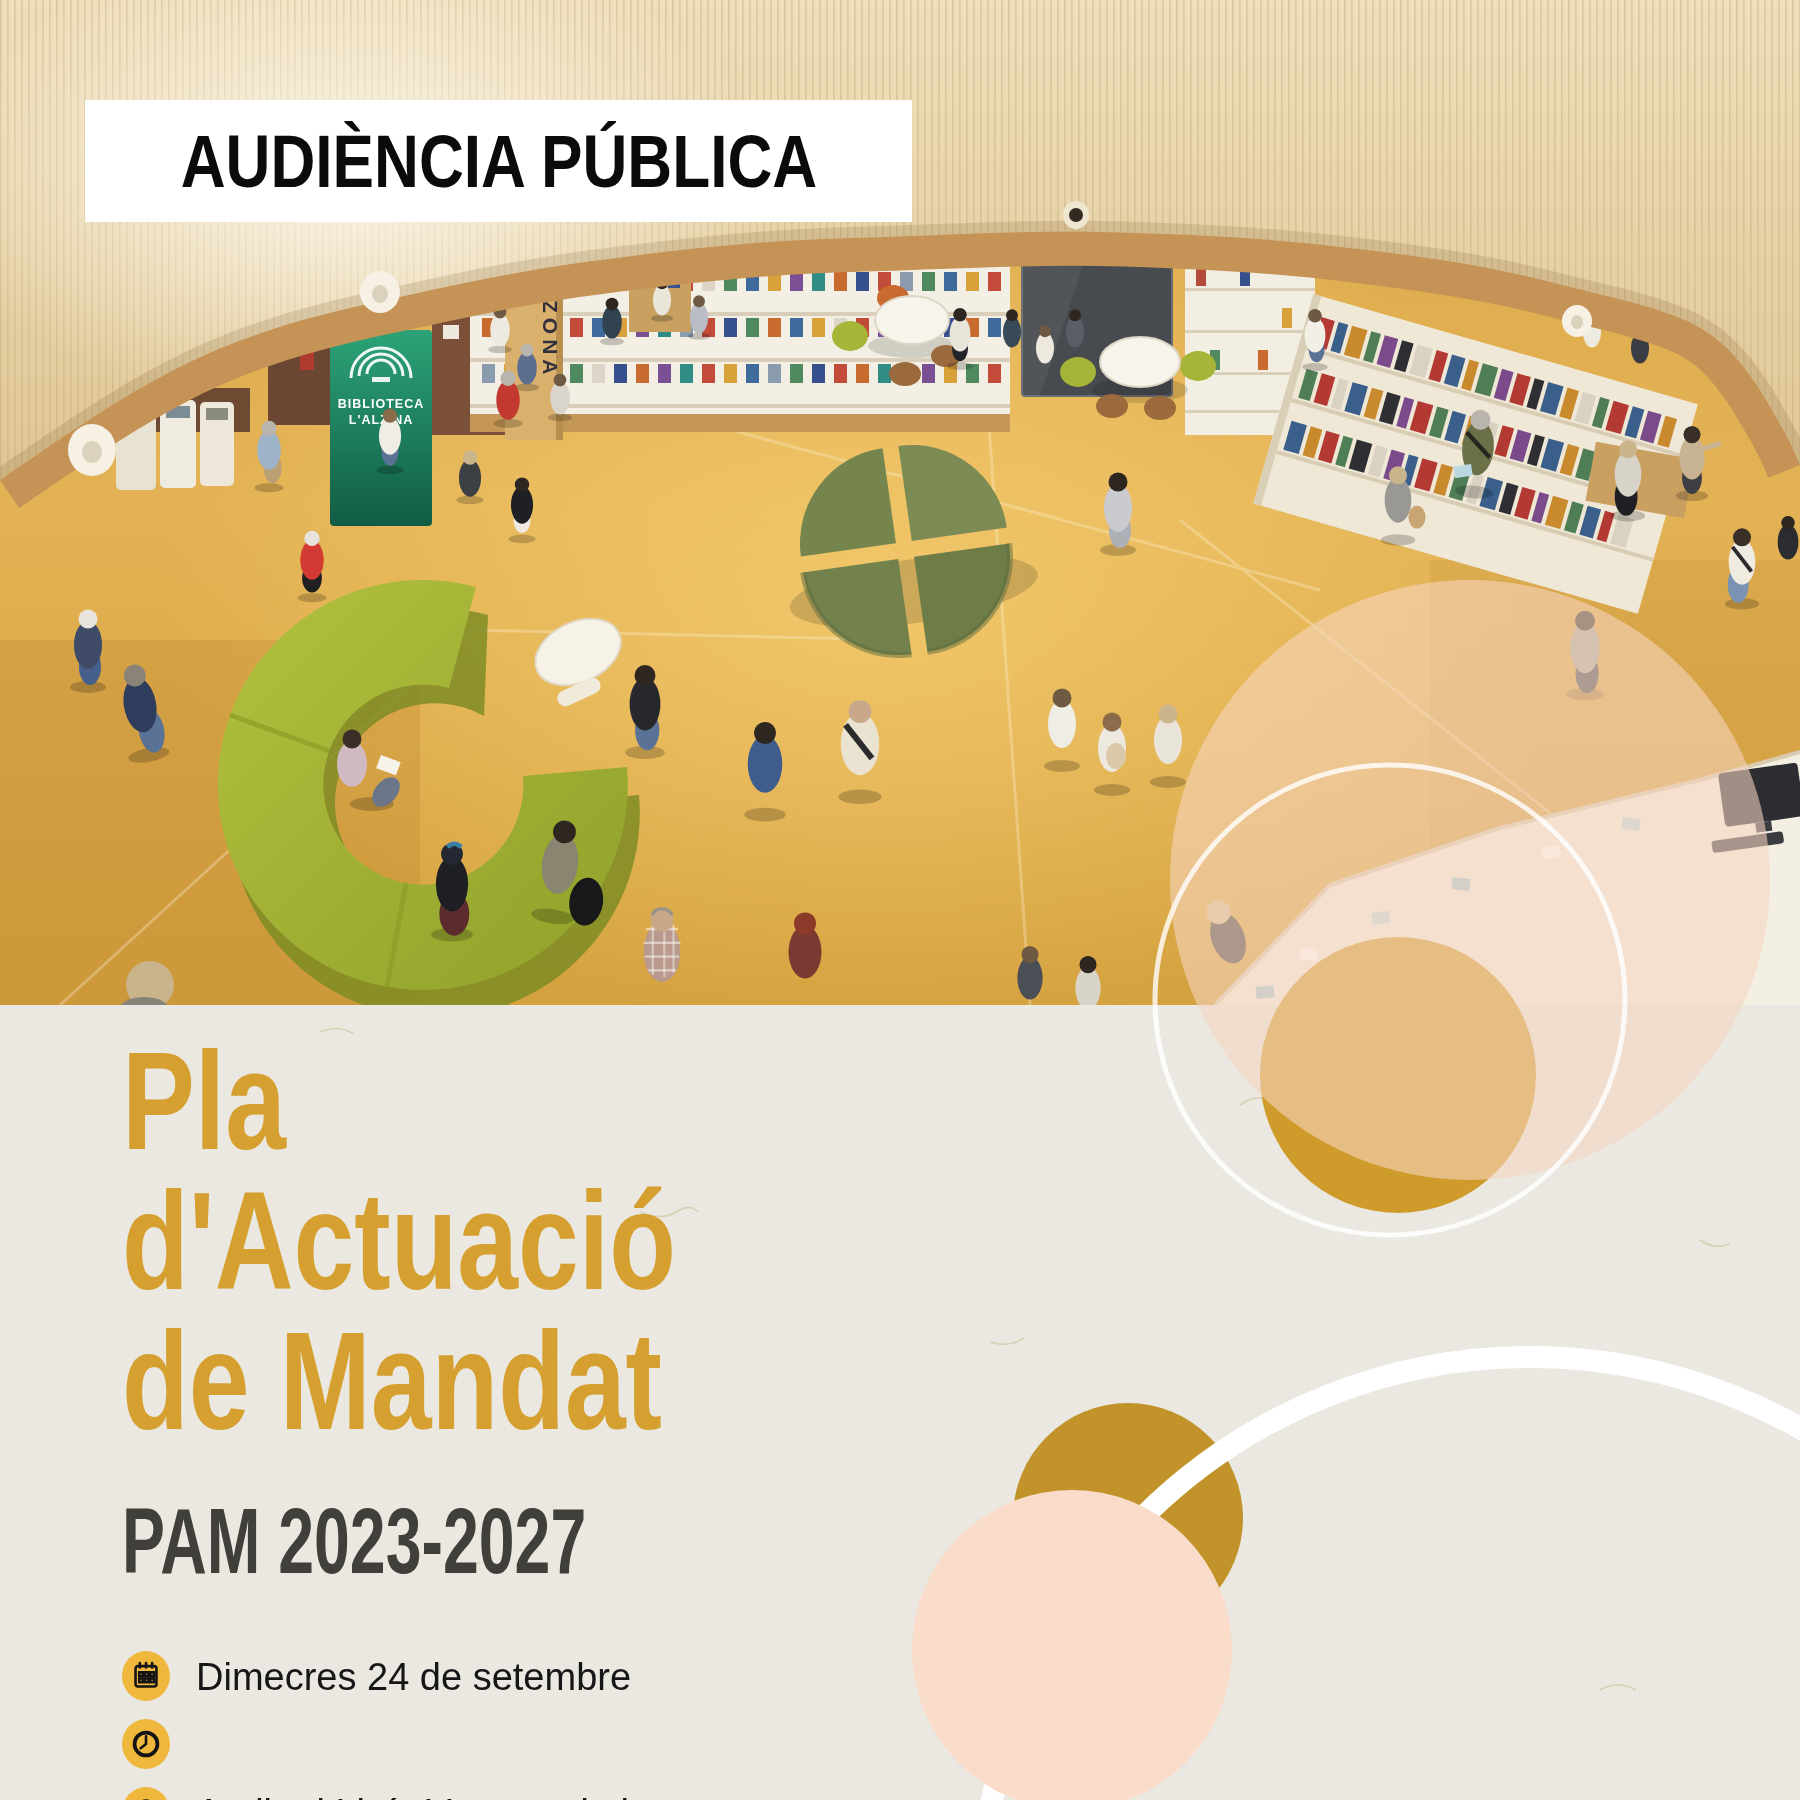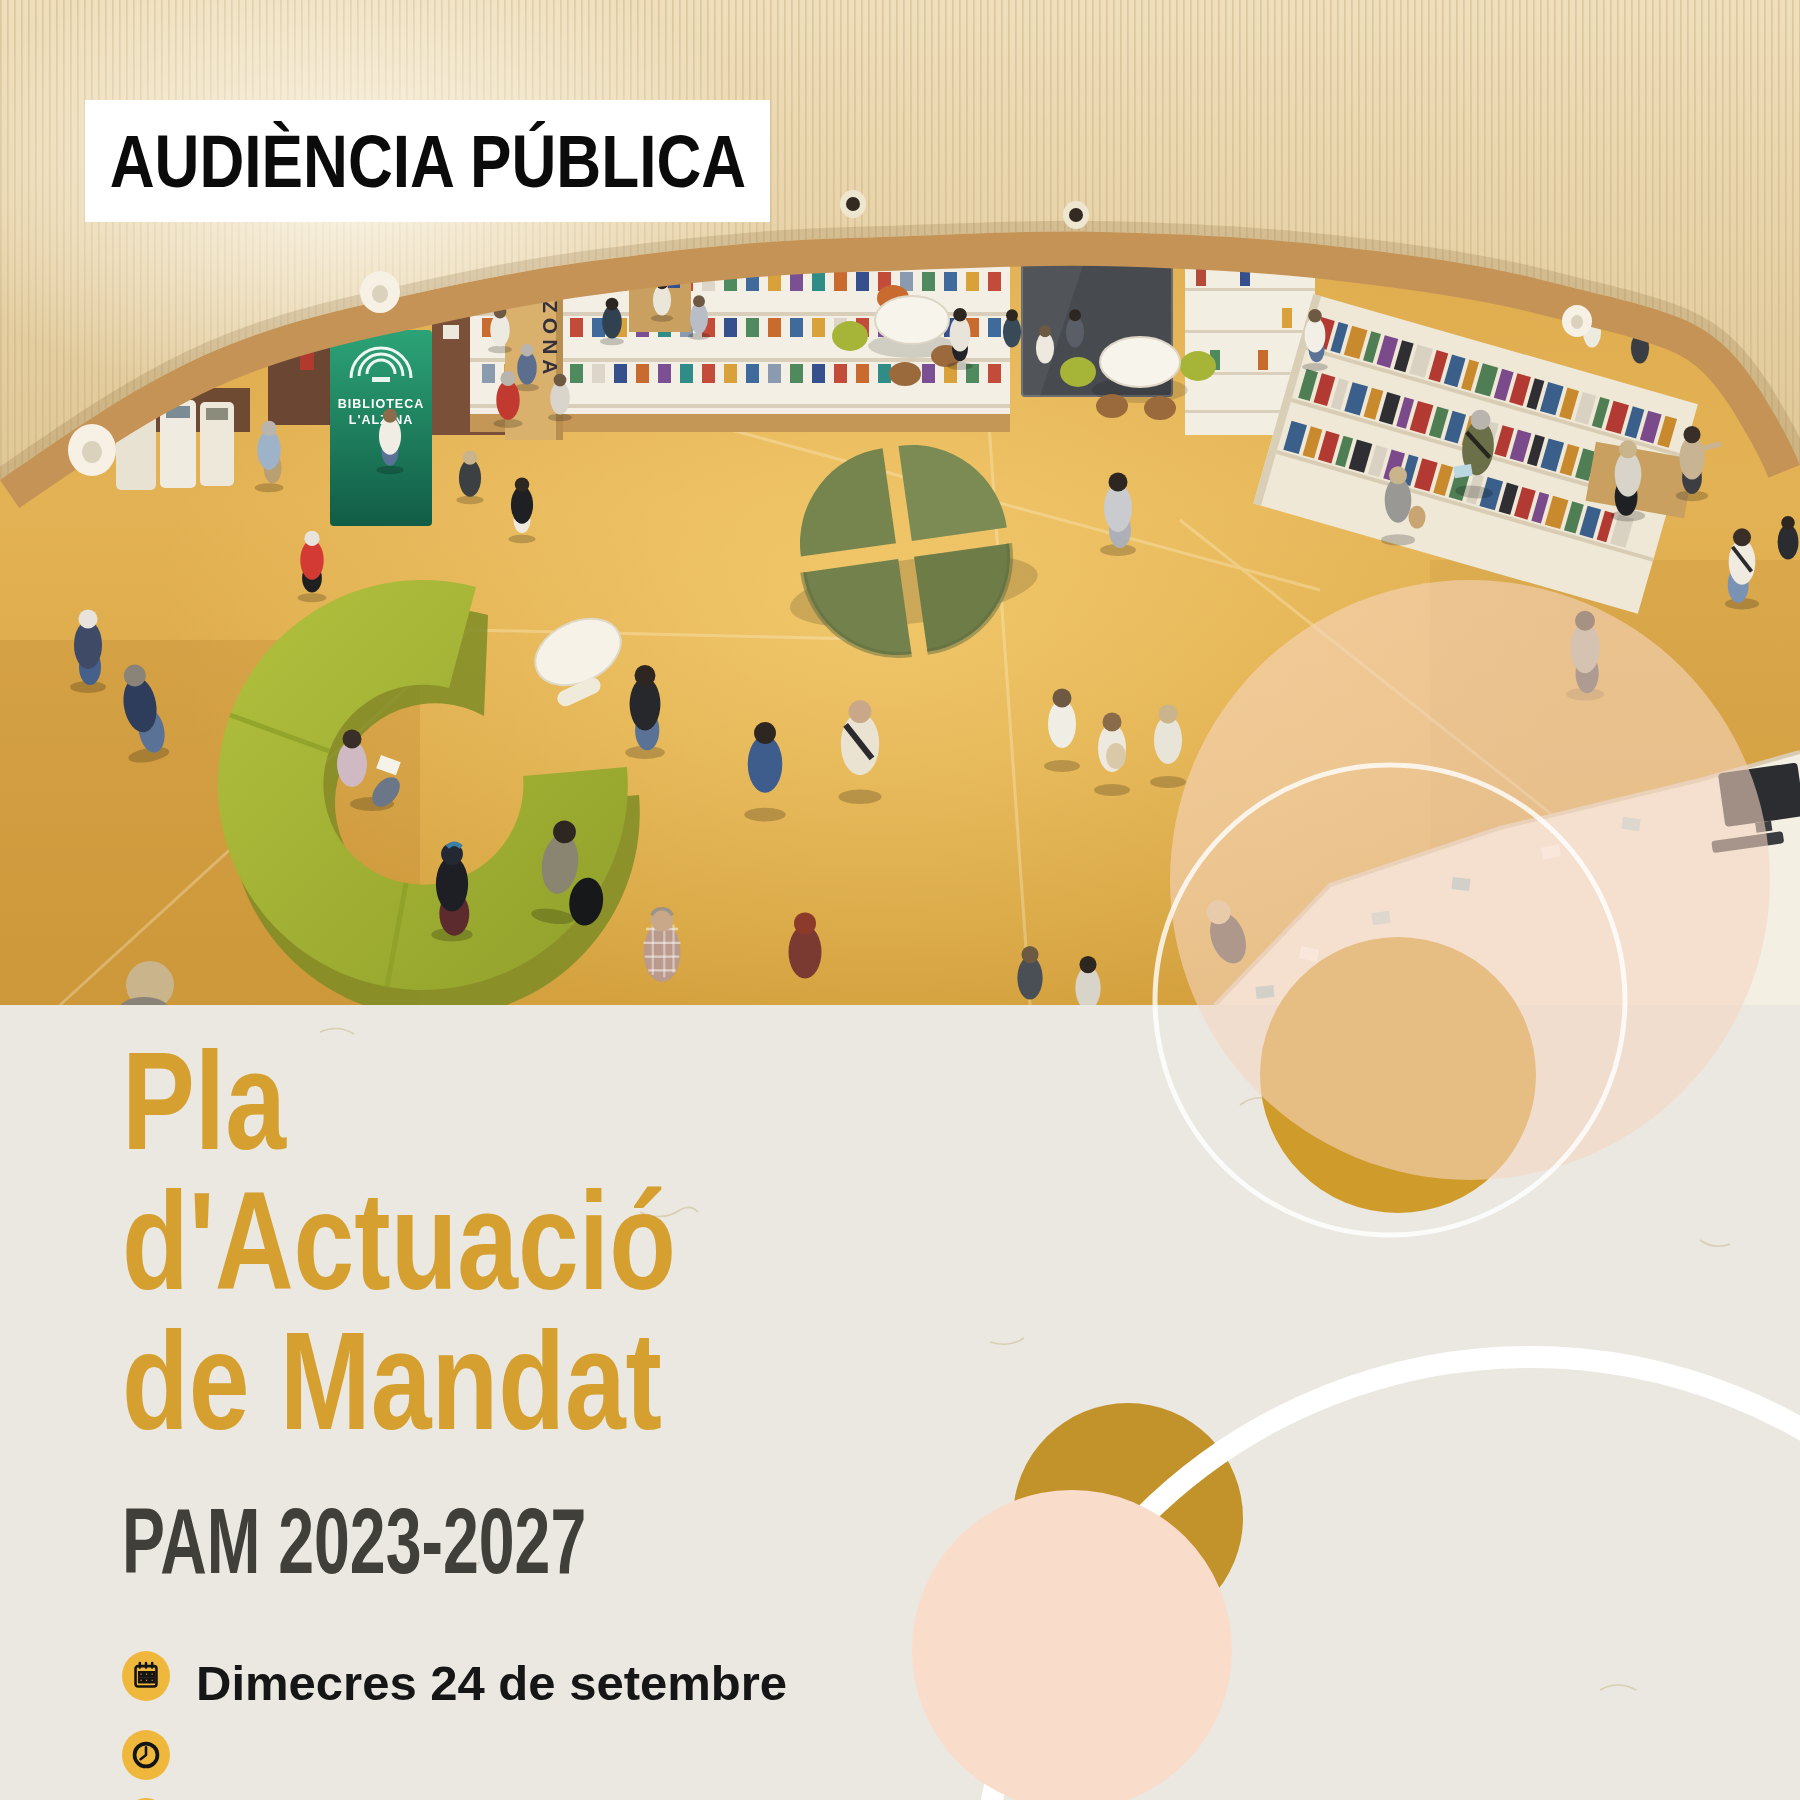--- a/index.html
+++ b/index.html
@@ -8,35 +8,35 @@
     --icon-gold:#EFB83D; --gold-circle-1:#CF9C2C; --gold-circle-2:#C3932B;
     --peach:#F6D6C1; --peach-solid:#FADCCB; --ring-white:#FFFFFF;
   }
   *{margin:0;padding:0;box-sizing:border-box;}
   html,body{width:1800px;height:1800px;}
   body{position:relative;overflow:hidden;background:var(--bg);
        font-family:"Liberation Sans",sans-serif;}
   .photo{position:absolute;left:0;top:0;width:1800px;height:1005px;}
   .photo svg{display:block;width:100%;height:100%;}
   .decor{position:absolute;left:0;top:0;width:1800px;height:1800px;pointer-events:none;}
-  .banner{position:absolute;left:85px;top:100px;width:685px;height:122px;
+  .banner{position:absolute;left:85px;top:100px;width:827px;height:122px;
           background:var(--banner-bg);display:flex;align-items:center;justify-content:center;}
   .banner span{font-size:74px;font-weight:bold;color:var(--banner-text);
                letter-spacing:0px;white-space:nowrap;transform:scaleX(.84);}
   .content{position:absolute;left:122px;top:1005px;width:900px;}
   .title{color:var(--title-gold);font-weight:bold;font-size:140px;line-height:1.0;
          transform:scaleX(.78);transform-origin:left top;padding-top:26px;}
   .subtitle{color:var(--subtitle-dark);font-weight:bold;font-size:92px;line-height:1;
             transform:scaleX(.70);transform-origin:left top;margin-top:44px;}
   .details{list-style:none;margin-top:64px;display:flex;flex-direction:column;gap:18px;}
   .item{display:flex;gap:26px;align-items:flex-start;}
   .badge{flex:0 0 auto;width:48px;height:50px;border-radius:50%;background:var(--icon-gold);
          display:flex;align-items:center;justify-content:center;}
   .badge svg{width:32px;height:32px;}
-  .itxt{font-size:49px;font-weight:bold;color:var(--text-dark);line-height:1.16;
+  .itxt{font-size:38px;font-weight:normal;color:var(--text-dark);line-height:1.16;
         max-width:600px;padding-top:4px;}
   .ik{stroke:#141414;fill:none;stroke-width:2.1;stroke-linecap:round;}
 </style>
 </head>
 <body>
 
 <div class="photo">
 <svg viewBox="0 0 1800 1005" preserveAspectRatio="none" aria-hidden="true">
   <defs>
     <linearGradient id="floorG" x1="0" y1="0" x2="0" y2="1">

